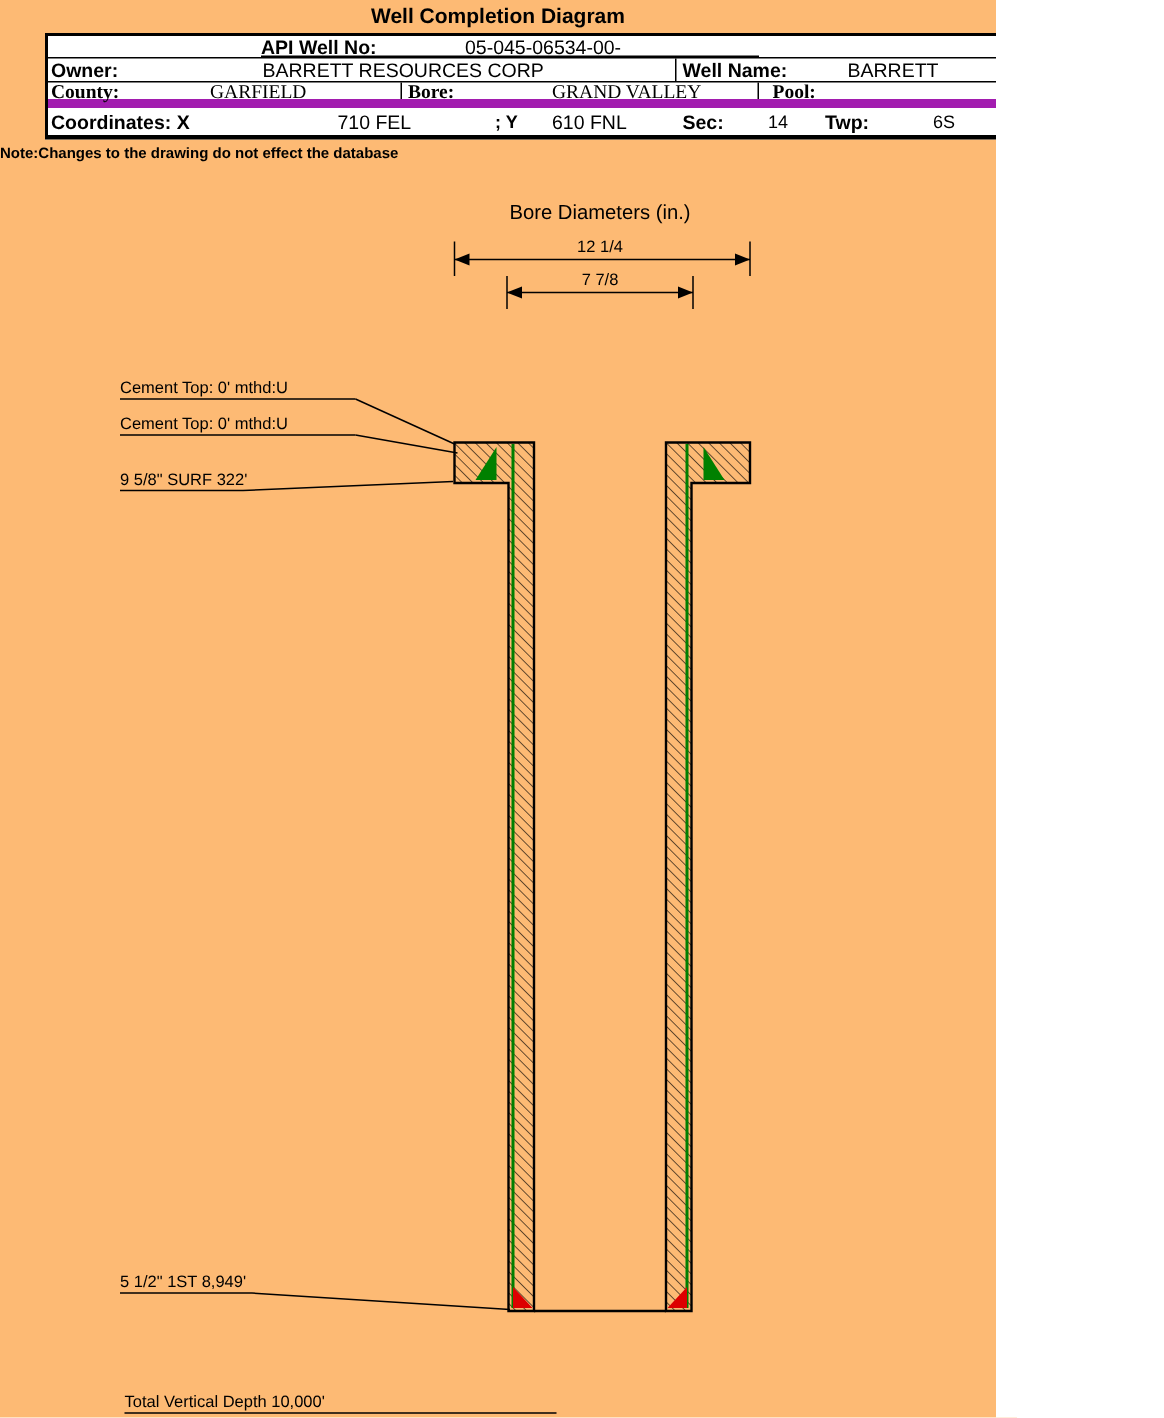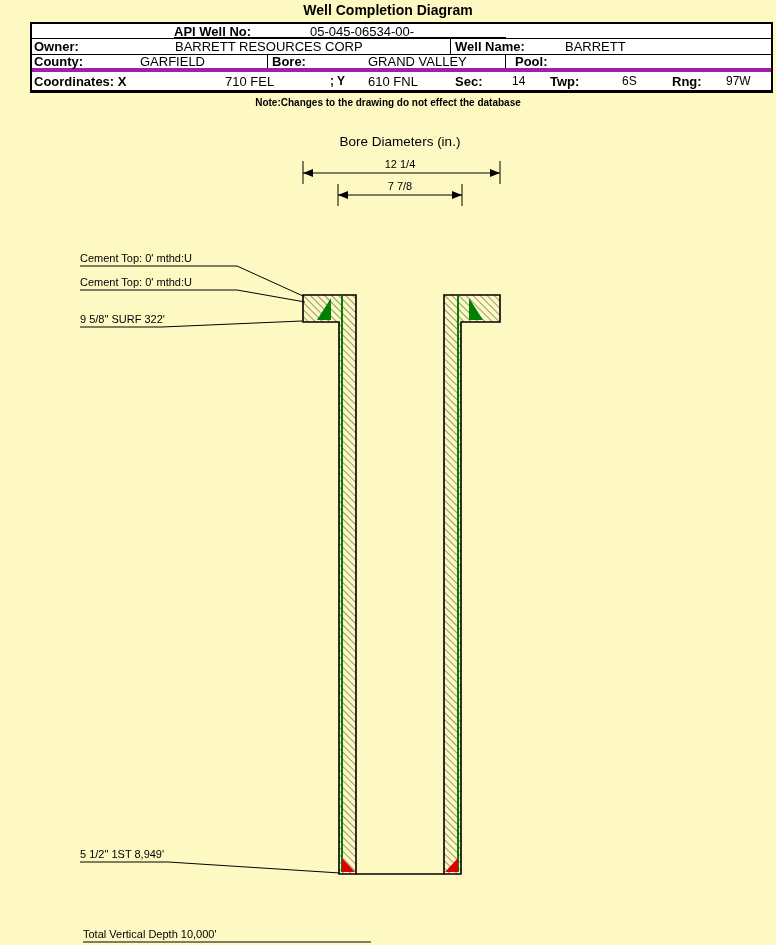--- a/index.html
+++ b/index.html
@@ -1,46 +1,46 @@
 <!DOCTYPE html>
 <html><head>
 <meta charset="utf-8">
 <style>
   * { box-sizing: border-box; }
   html, body { margin: 0; padding: 0; background: #fff; }
   .page {
-    position: relative; width: 776px; height: 945px;
-    background: #fef9c3; color: #000;
+    position: relative; width: 664px; height: 945px;
+    background: #fdba74; color: #000;
     font-family: "Liberation Sans", sans-serif; overflow: hidden;
   }
   .page-title {
     position: absolute; top: 2px; left: 0; width: 100%;
     text-align: center; font-size: 14px; font-weight: bold;
   }
   .info-table {
     position: absolute; top: 22px; left: 30px; width: 743px;
     border: 2px solid #000; border-bottom-width: 3px; background: #fff;
   }
   .trow { position: relative; }
   .r1 { height: 15px; border-bottom: 1px solid #000; }
   .r2 { height: 16px; border-bottom: 1px solid #000; padding-left: 26px; }
-  .r3 { height: 17px; border-bottom: 4px solid #a21caf; }
+  .r3 { height: 17px; border-bottom: 6px solid #a21caf; font-family: Liberation Serif, serif; }
   .r4 { height: 18px; text-decoration: underline; }
   .cell {
     position: absolute; top: 0; height: 100%;
     display: flex; align-items: center;
     font-size: 13px; white-space: nowrap;
   }
   .lbl { font-weight: bold; }
   .sm { font-size: 12px; }
   .vdiv { position: absolute; top: 0; bottom: 0; width: 0; border-left: 1px solid #000; }
   .api-underline { position: absolute; left: 142px; width: 332px; top: 13px; height: 0; border-top: 1px solid #000; }
   .note {
     position: absolute; top: 97px; left: 0; width: 100%;
-    text-align: center; font-size: 10px; font-weight: 600;
+    font-size: 10px; font-weight: 600;
   }
   .diagram-svg { position: absolute; top: 120px; left: 0; }
   svg text { font-family: "Liberation Sans", sans-serif; fill: #000; }
 </style>
 </head>
 <body>
 
 <div class="page">
 
   <div class="page-title">Well Completion Diagram</div>

